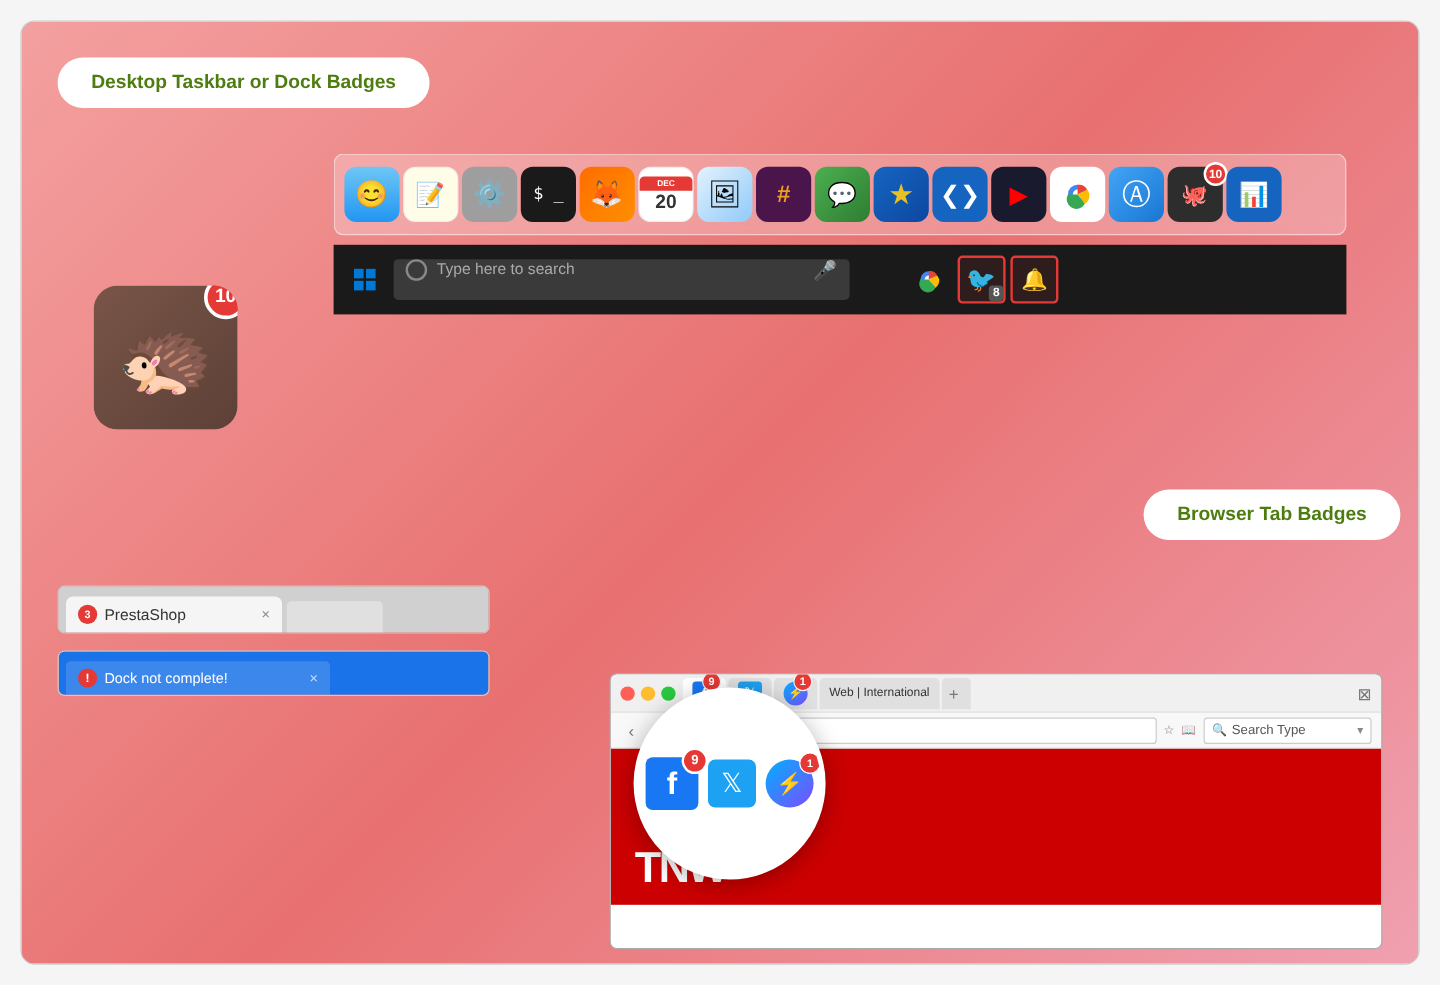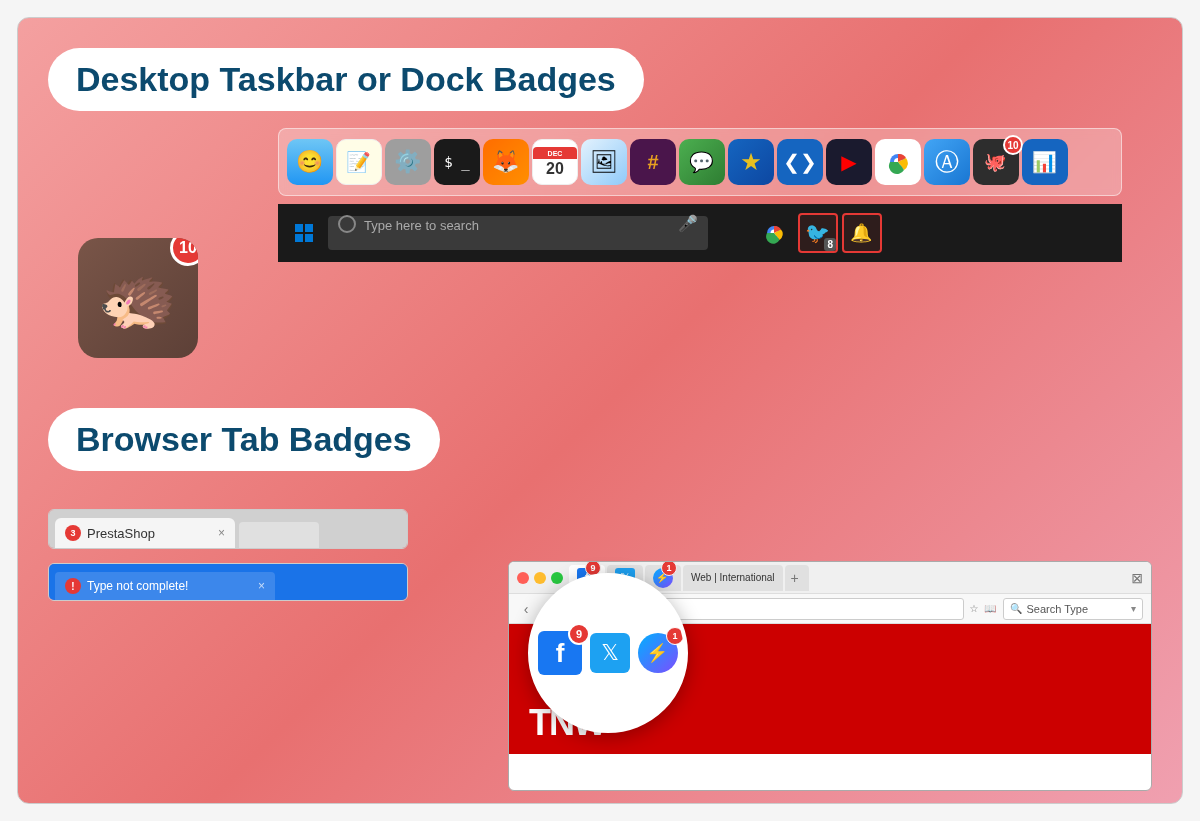--- a/index.html
+++ b/index.html
@@ -22,23 +22,23 @@
       position: relative;
       padding: 30px;
     }
 
     
     .section-label {
       display: inline-block;
       background: white;
       border-radius: 40px;
       padding: 12px 28px;
-      font-size: 34px;
+      font-size: 16px;
       font-weight: 600;
-      color: #0c4a6e;
+      color: #4d7c0f;
       margin-bottom: 20px;
     }
 
     .desktop-section {
       position: absolute;
       top: 30px;
       left: 30px;
       right: 30px;
     }
 
@@ -138,22 +138,22 @@
       font-size: 18px;
     }
 
     .win-search {
       flex: 1;
       max-width: 380px;
       height: 34px;
       background: #3a3a3a;
       border-radius: 4px;
       display: flex;
-      align-items: flex-end;
-      padding: 17px 10px;
+      align-items: flex-start;
+      padding: 0 10px;
       gap: 8px;
       color: #aaa;
       font-size: 13px;
     }
 
     .win-search-circle {
       width: 18px;
       height: 18px;
       border-radius: 50%;
       border: 2px solid #888;
@@ -193,20 +193,21 @@
       padding: 1px 3px;
       border-radius: 3px;
     }
 
     
     .browser-section {
       position: absolute;
       top: 390px;
       left: 30px;
       right: 15px;
+      text-align: right;
     }
 
     
     .browser-tab-demo {
       width: 360px;
       margin-top: 18px;
       border-radius: 6px;
       overflow: hidden;
       border: 1px solid #ccc;
     }
@@ -743,21 +744,21 @@
         </div>
         <div class="tab-new"></div>
       </div>
     </div>
 
     
     <div class="browser-tab-demo2" style="margin-top:14px;">
       <div class="tab-bar2">
         <div class="tab-item2">
           <div class="tab-favicon tab-favicon-warning" style="color:white; font-size:10px; font-weight:bold;">!</div>
-          <span>Type not complete!</span>
+          <span>Dock not complete!</span>
           <span class="tab-close" style="color:rgba(255,255,255,0.7);">×</span>
         </div>
       </div>
     </div>
   </div>
 
   <div class="browser-right">
 
     <div class="browser-right-header">
       <div class="traffic-lights">

